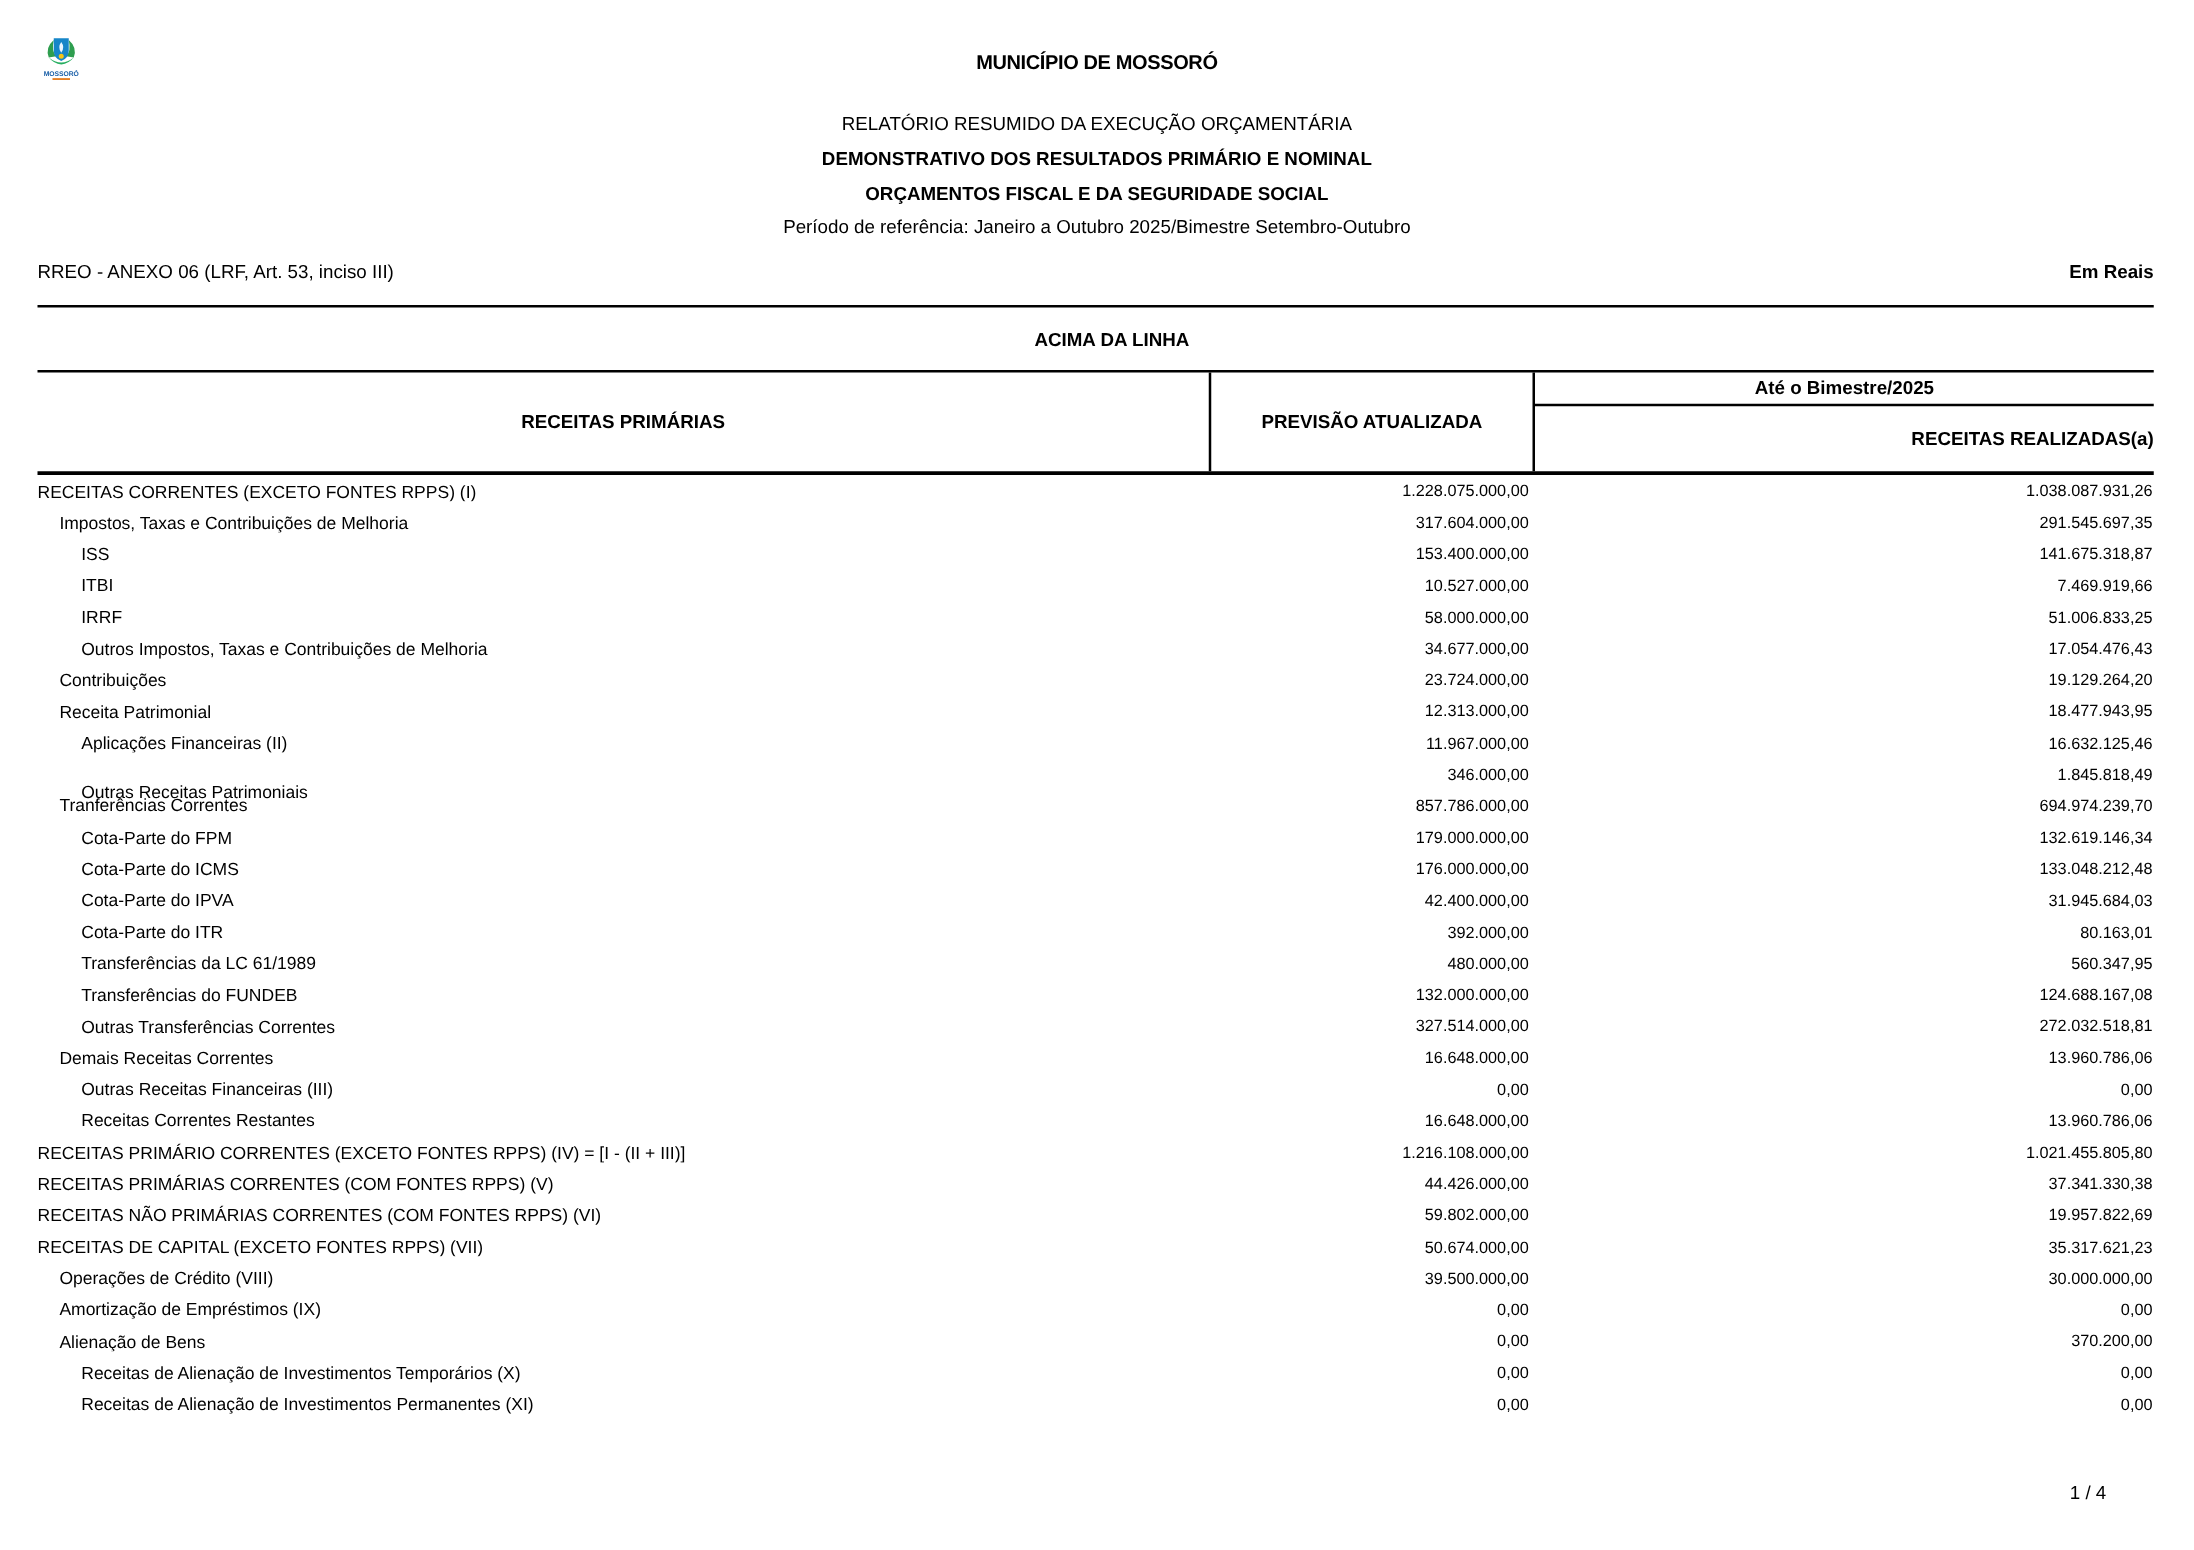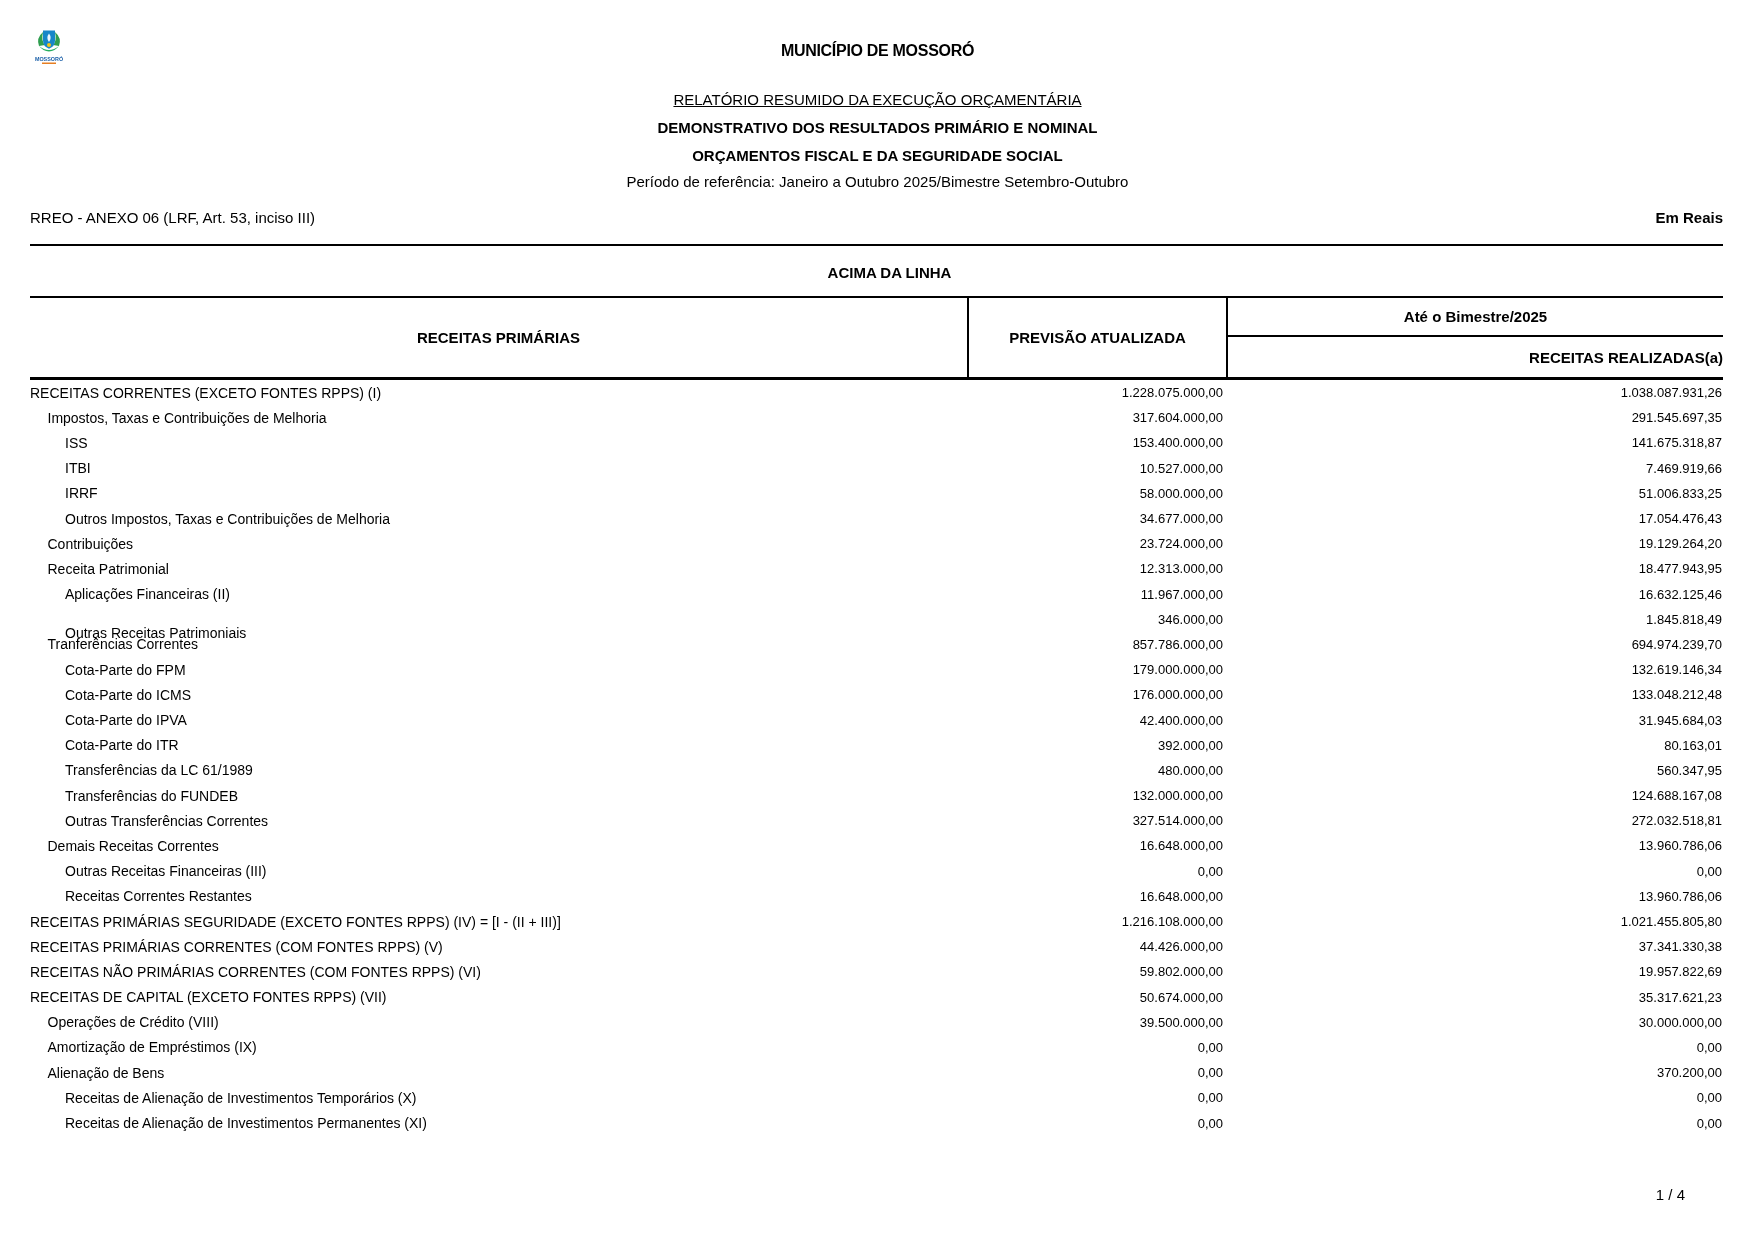--- a/index.html
+++ b/index.html
@@ -7,21 +7,21 @@
     width: 1755px; height: 1240px;
     font-family: "Liberation Sans", sans-serif;
     color: #000; position: relative; overflow: hidden;
   }
   .abs { position: absolute; }
   .center { left: 0; right: 0; text-align: center; }
 
   .logo-wrap { left: 28px; top: 24px; width: 42px; height: 44px; }
 
   .doc-title   { top: 42px;  font-size: 16px; font-weight: bold; letter-spacing: -0.3px; }
-  .doc-sub1    { top: 91px;  font-size: 15px; text-decoration: underline; }
+  .doc-sub1    { top: 91px;  font-size: 15px; }
   .doc-sub2    { top: 119px; font-size: 15px; font-weight: bold; }
   .doc-sub3    { top: 147px; font-size: 15px; font-weight: bold; }
   .doc-period  { top: 173px; font-size: 15px; }
 
   .meta-row {
     left: 30px; width: 1693px; top: 222px; height: 24px;
     border-bottom: 2px solid #000;
     display: flex; justify-content: space-between; align-items: flex-end;
     font-size: 15px; padding-bottom: 18px; box-sizing: border-box;
   }
@@ -42,21 +42,21 @@
     width: 937px; display: flex; align-items: center; justify-content: center;
     box-sizing: border-box;
   }
   .t-head .c2 {
     width: 261px; border-left: 2px solid #000; border-right: 2px solid #000;
     display: flex; align-items: center; justify-content: center;
     box-sizing: border-box;
   }
   .t-head .c3 { flex: 1; display: flex; flex-direction: column; }
   .t-head .c3-top {
-    height: 39px; border-bottom: 2px solid #000;
+    height: 27px; border-bottom: 2px solid #000;
     display: flex; align-items: center; justify-content: center;
     box-sizing: border-box;
   }
   .t-head .c3-bottom {
     flex: 1; display: flex; 
     align-items: center; justify-content: flex-end;
   }
 
   .t-body { }
   .t-row { height: 25.2px; display: flex; align-items: center; }
@@ -229,21 +229,21 @@
     <div class="rc3">0,00</div>
   </div>
 
   <div class="t-row">
     <div class="rc1" style="padding-left: 35px;">Receitas Correntes Restantes</div>
     <div class="rc2">16.648.000,00</div>
     <div class="rc3">13.960.786,06</div>
   </div>
 
   <div class="t-row">
-    <div class="rc1" style="padding-left: 0px;">RECEITAS PRIMÁRIAS SEGURIDADE (EXCETO FONTES RPPS) (IV) = [I - (II + III)]</div>
+    <div class="rc1" style="padding-left: 0px;">RECEITAS PRIMÁRIO CORRENTES (EXCETO FONTES RPPS) (IV) = [I - (II + III)]</div>
     <div class="rc2">1.216.108.000,00</div>
     <div class="rc3">1.021.455.805,80</div>
   </div>
 
   <div class="t-row">
     <div class="rc1" style="padding-left: 0px;">RECEITAS PRIMÁRIAS CORRENTES (COM FONTES RPPS) (V)</div>
     <div class="rc2">44.426.000,00</div>
     <div class="rc3">37.341.330,38</div>
   </div>
 

